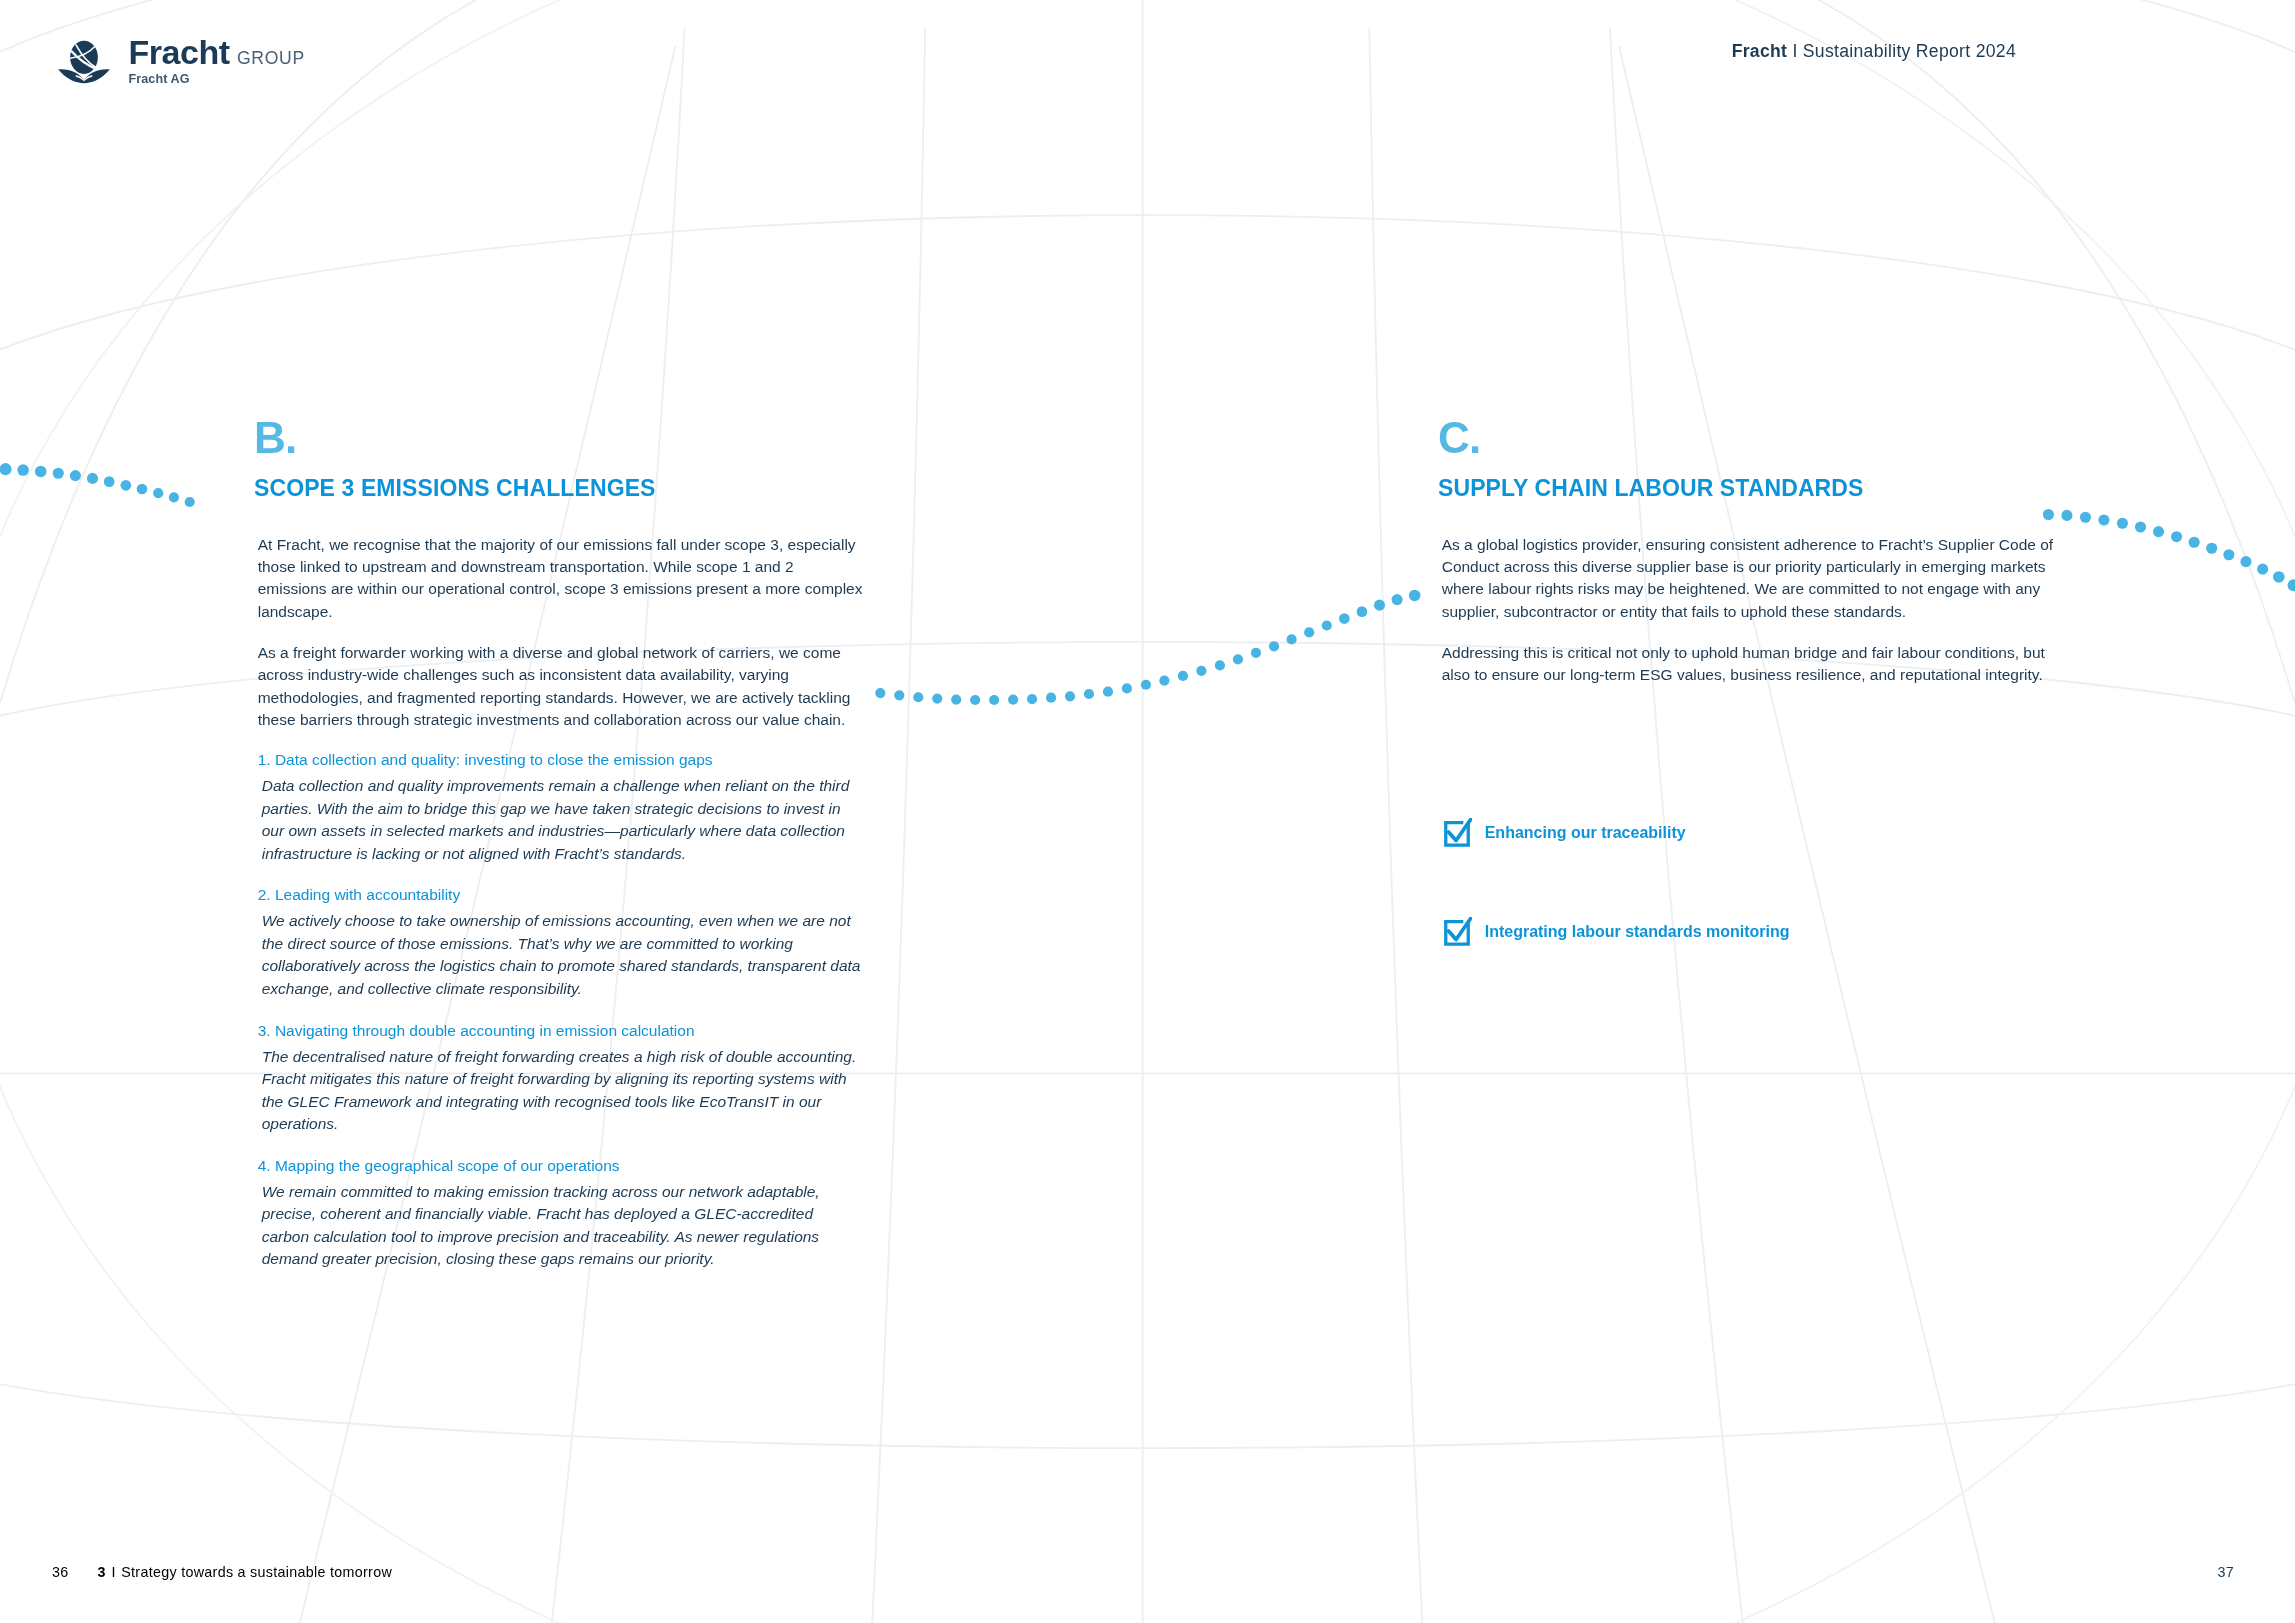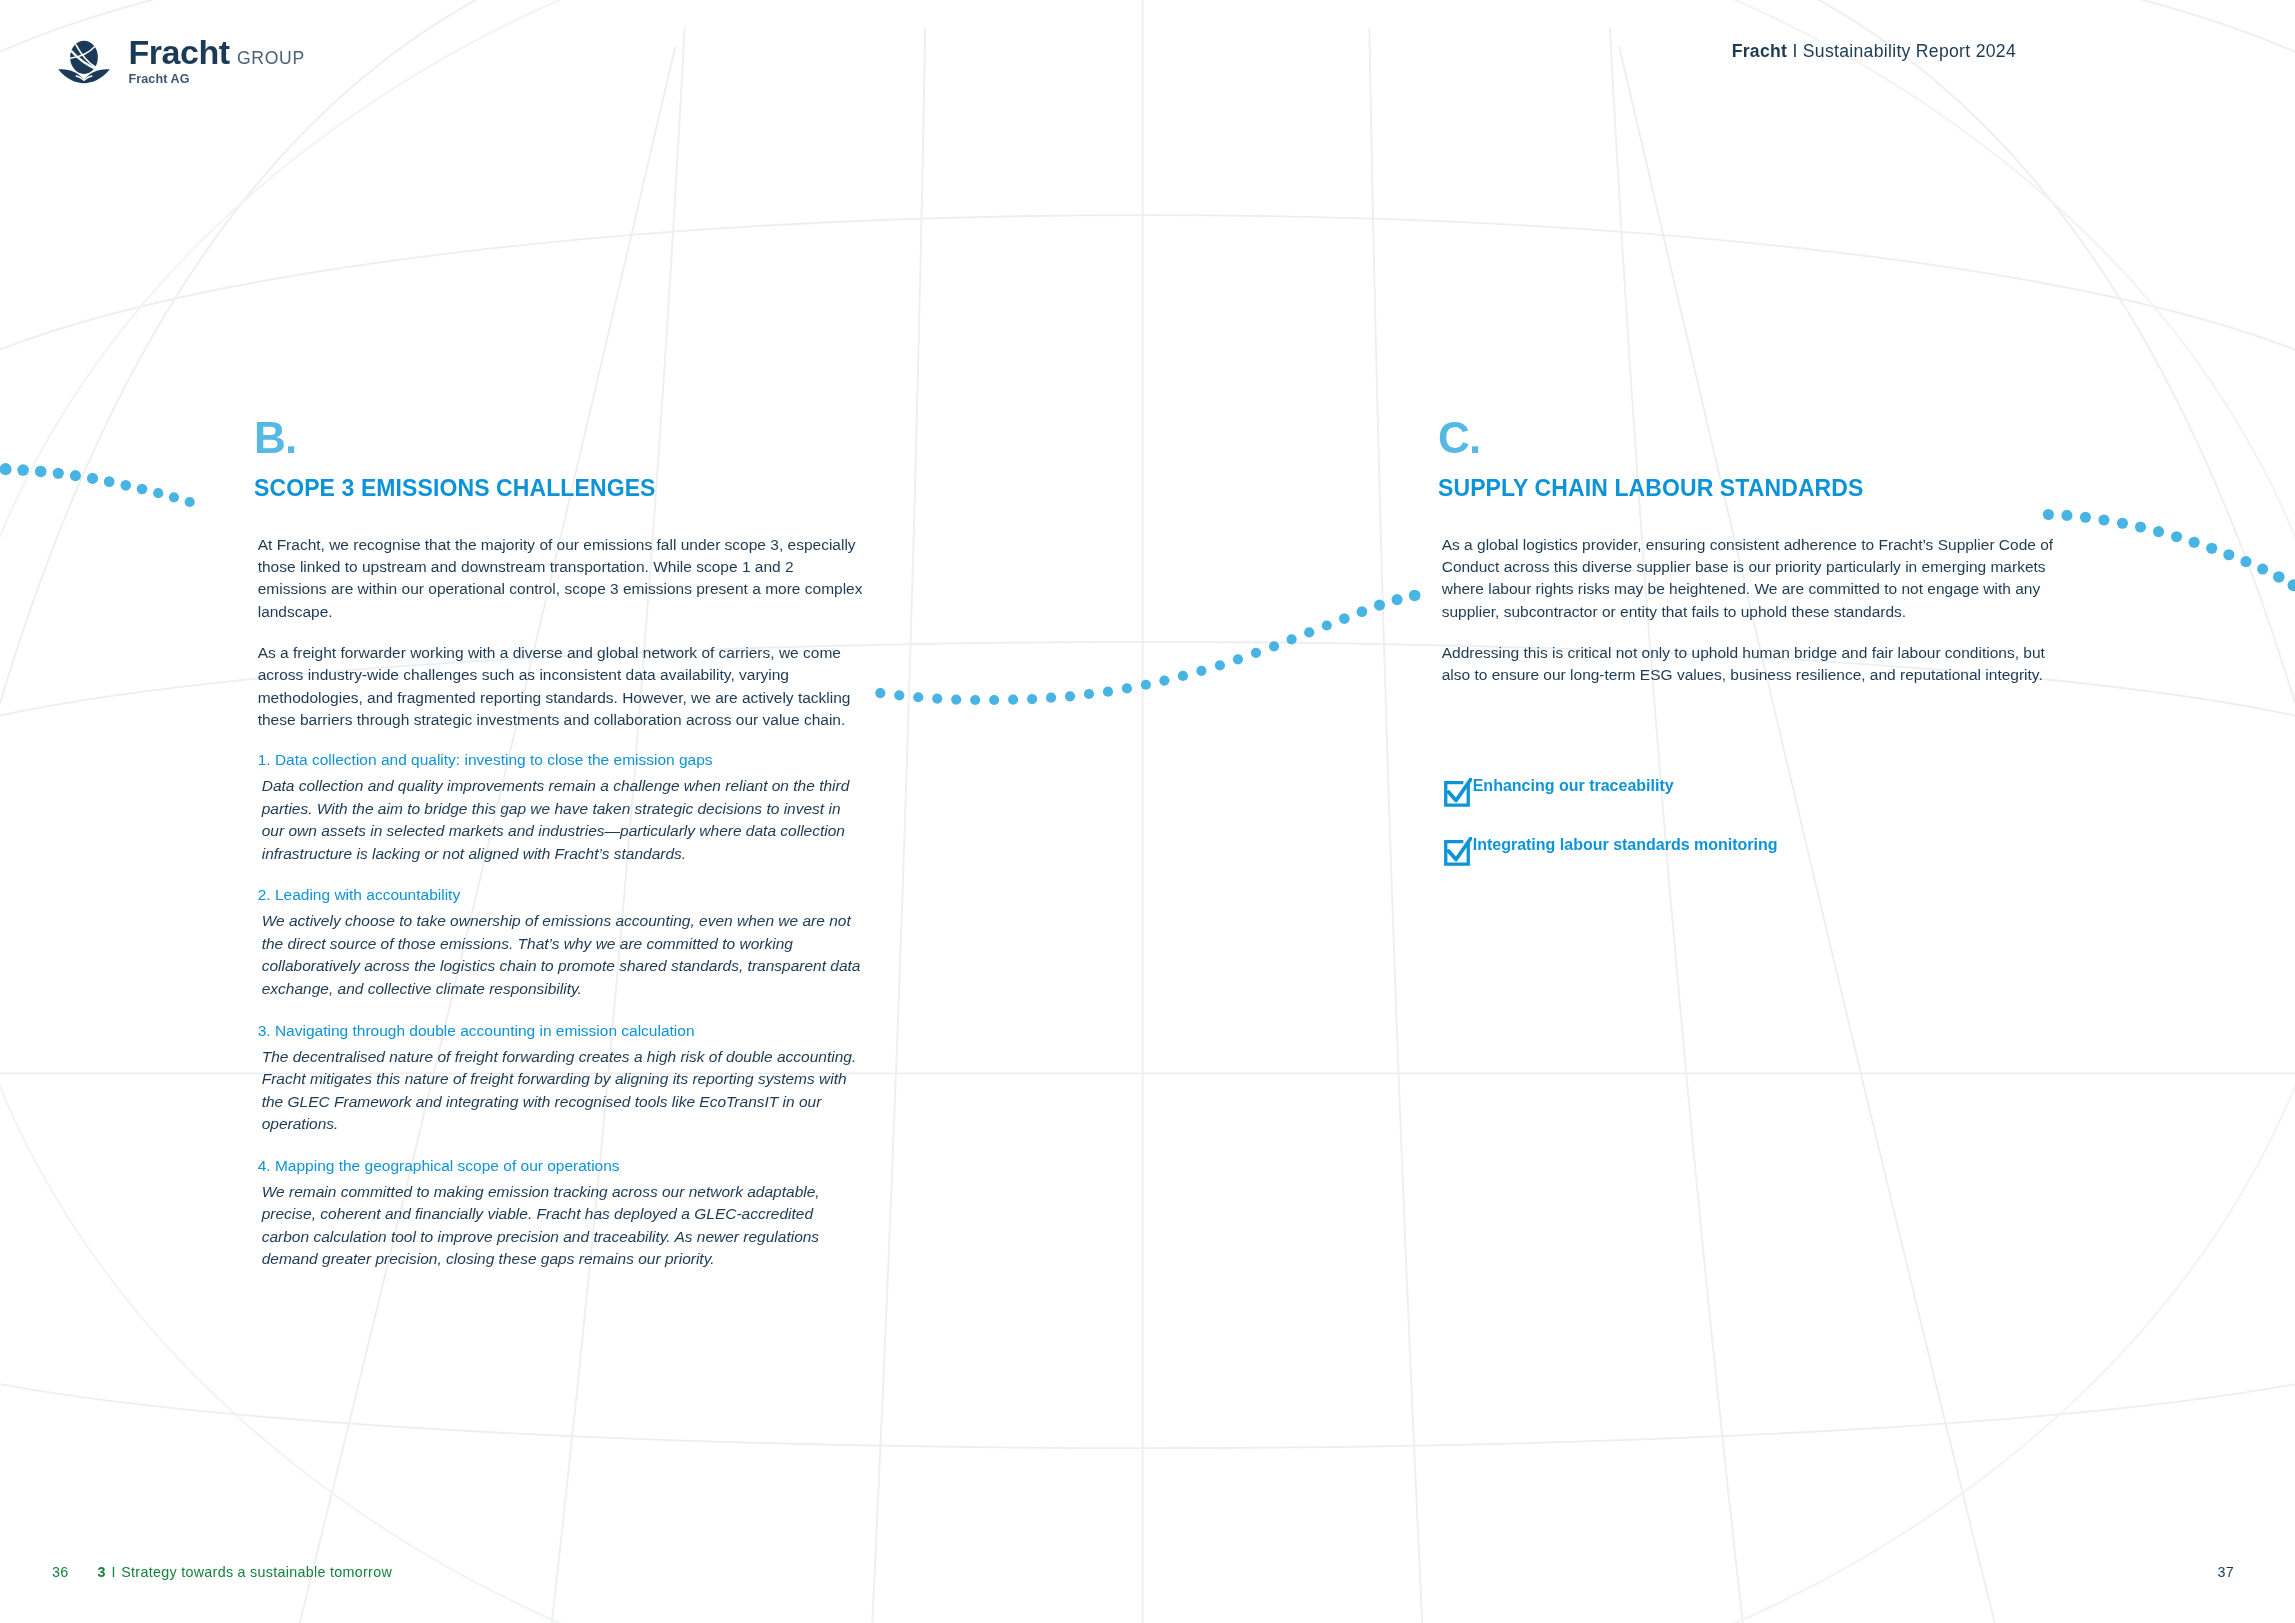--- a/index.html
+++ b/index.html
@@ -151,22 +151,23 @@
 
   
   .checklist {
     margin-top: 91px;
     display: flex;
     flex-direction: column;
     gap: 29px;
   }
   .check-item {
     display: flex;
-    align-items: flex-start;
-    gap: 1px;
+    align-items: center;
+    gap: 13px;
+    margin-top: 40px;
   }
   .check-icon { width: 30px; height: 30px; flex: 0 0 auto; display: block; }
   .check-label {
     font-size: 16px;
     font-weight: 700;
     color: #0c93d8;
     line-height: 1;
     white-space: nowrap;
   }
 
@@ -179,21 +180,21 @@
     z-index: 5;
   }
   .footer-left {
     position: absolute;
     left: 52px; top: 0;
     display: flex;
     align-items: baseline;
     gap: 29px;
     font-size: 14.3px;
     letter-spacing: 0.3px;
-    color: #15803d;
+    color: #000000;
   }
   .footer-pageno { font-weight: 400; }
   .footer-chapter { display: flex; align-items: baseline; gap: 5.6px; }
   .footer-chapter .num { font-weight: 700; }
   .footer-chapter .sep { font-weight: 400; }
   .footer-right {
     position: absolute;
     right: 61px; top: 0;
     font-size: 14.3px;
     letter-spacing: 0.3px;

